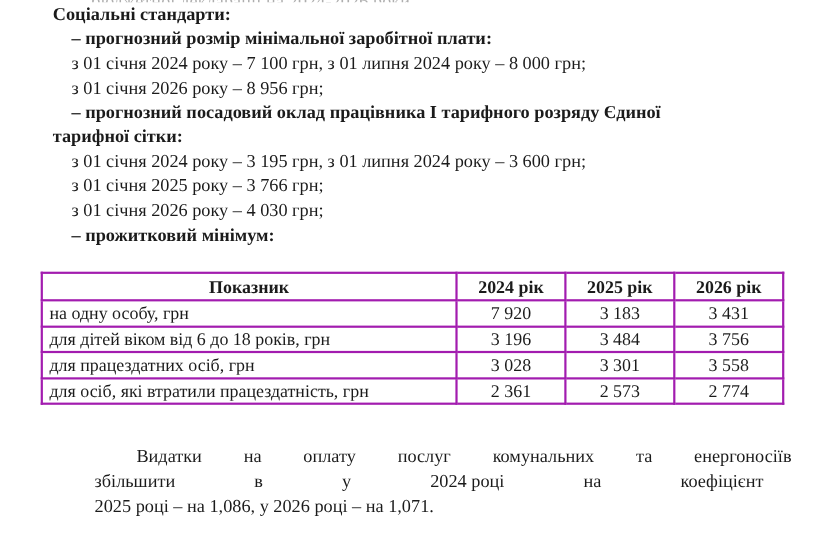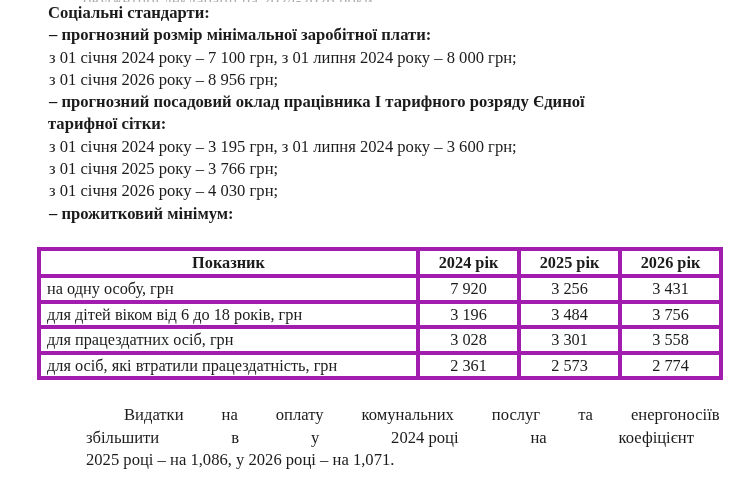--- a/index.html
+++ b/index.html
@@ -56,21 +56,21 @@
     font-weight: bold;
   }
 
   
   .margin {
     padding-left: 48px;
   }
 
   
   .indent {
-    padding-left: 49px;
+    padding-left: 65px;
   }
 
   .wrapline {
     padding-left: 48px;
   }
 
   
   .table-wrap {
     position: absolute;
     top: 247px;
@@ -79,21 +79,21 @@
   }
 
   table.stdtable {
     border-collapse: collapse;
     width: 620px;
     table-layout: fixed;
     font-size: 16.3px;
   }
 
   table.stdtable td, table.stdtable th {
-    border: 4px solid #a21caf;
+    border: 2px solid #a21caf;
     padding: 0 6px;
     height: 21.5px;
     line-height: 21.5px;
     font-weight: normal;
     white-space: nowrap;
     overflow: hidden;
   }
 
   table.stdtable thead th {
     font-weight: bold;
@@ -165,21 +165,21 @@
           <th class="c-label">Показник</th>
           <th class="c-y">2024 рік</th>
           <th class="c-y">2025 рік</th>
           <th class="c-y">2026 рік</th>
         </tr>
       </thead>
       <tbody>
         <tr>
           <td class="c-label">на одну особу, грн</td>
           <td class="c-y">7 920</td>
-          <td class="c-y">3 256</td>
+          <td class="c-y">3 183</td>
           <td class="c-y">3 431</td>
         </tr>
         <tr>
           <td class="c-label">для дітей віком від 6 до 18 років, грн</td>
           <td class="c-y">3 196</td>
           <td class="c-y">3 484</td>
           <td class="c-y">3 756</td>
         </tr>
         <tr>
           <td class="c-label">для працездатних осіб, грн</td>
@@ -195,22 +195,22 @@
         </tr>
       </tbody>
     </table>
   </div>
 
   <div class="closing">
     <div class="jline first">
       <span>Видатки</span>
       <span>на</span>
       <span>оплату</span>
+      <span>послуг</span>
       <span>комунальних</span>
-      <span>послуг</span>
       <span>та</span>
       <span>енергоносіїв</span>
       <span>(КЕКВ 2270)</span>
     </div>
     <div class="jline">
       <span>збільшити</span>
       <span>в</span>
       <span>у</span>
       <span>2024 році</span>
       <span>на</span>

